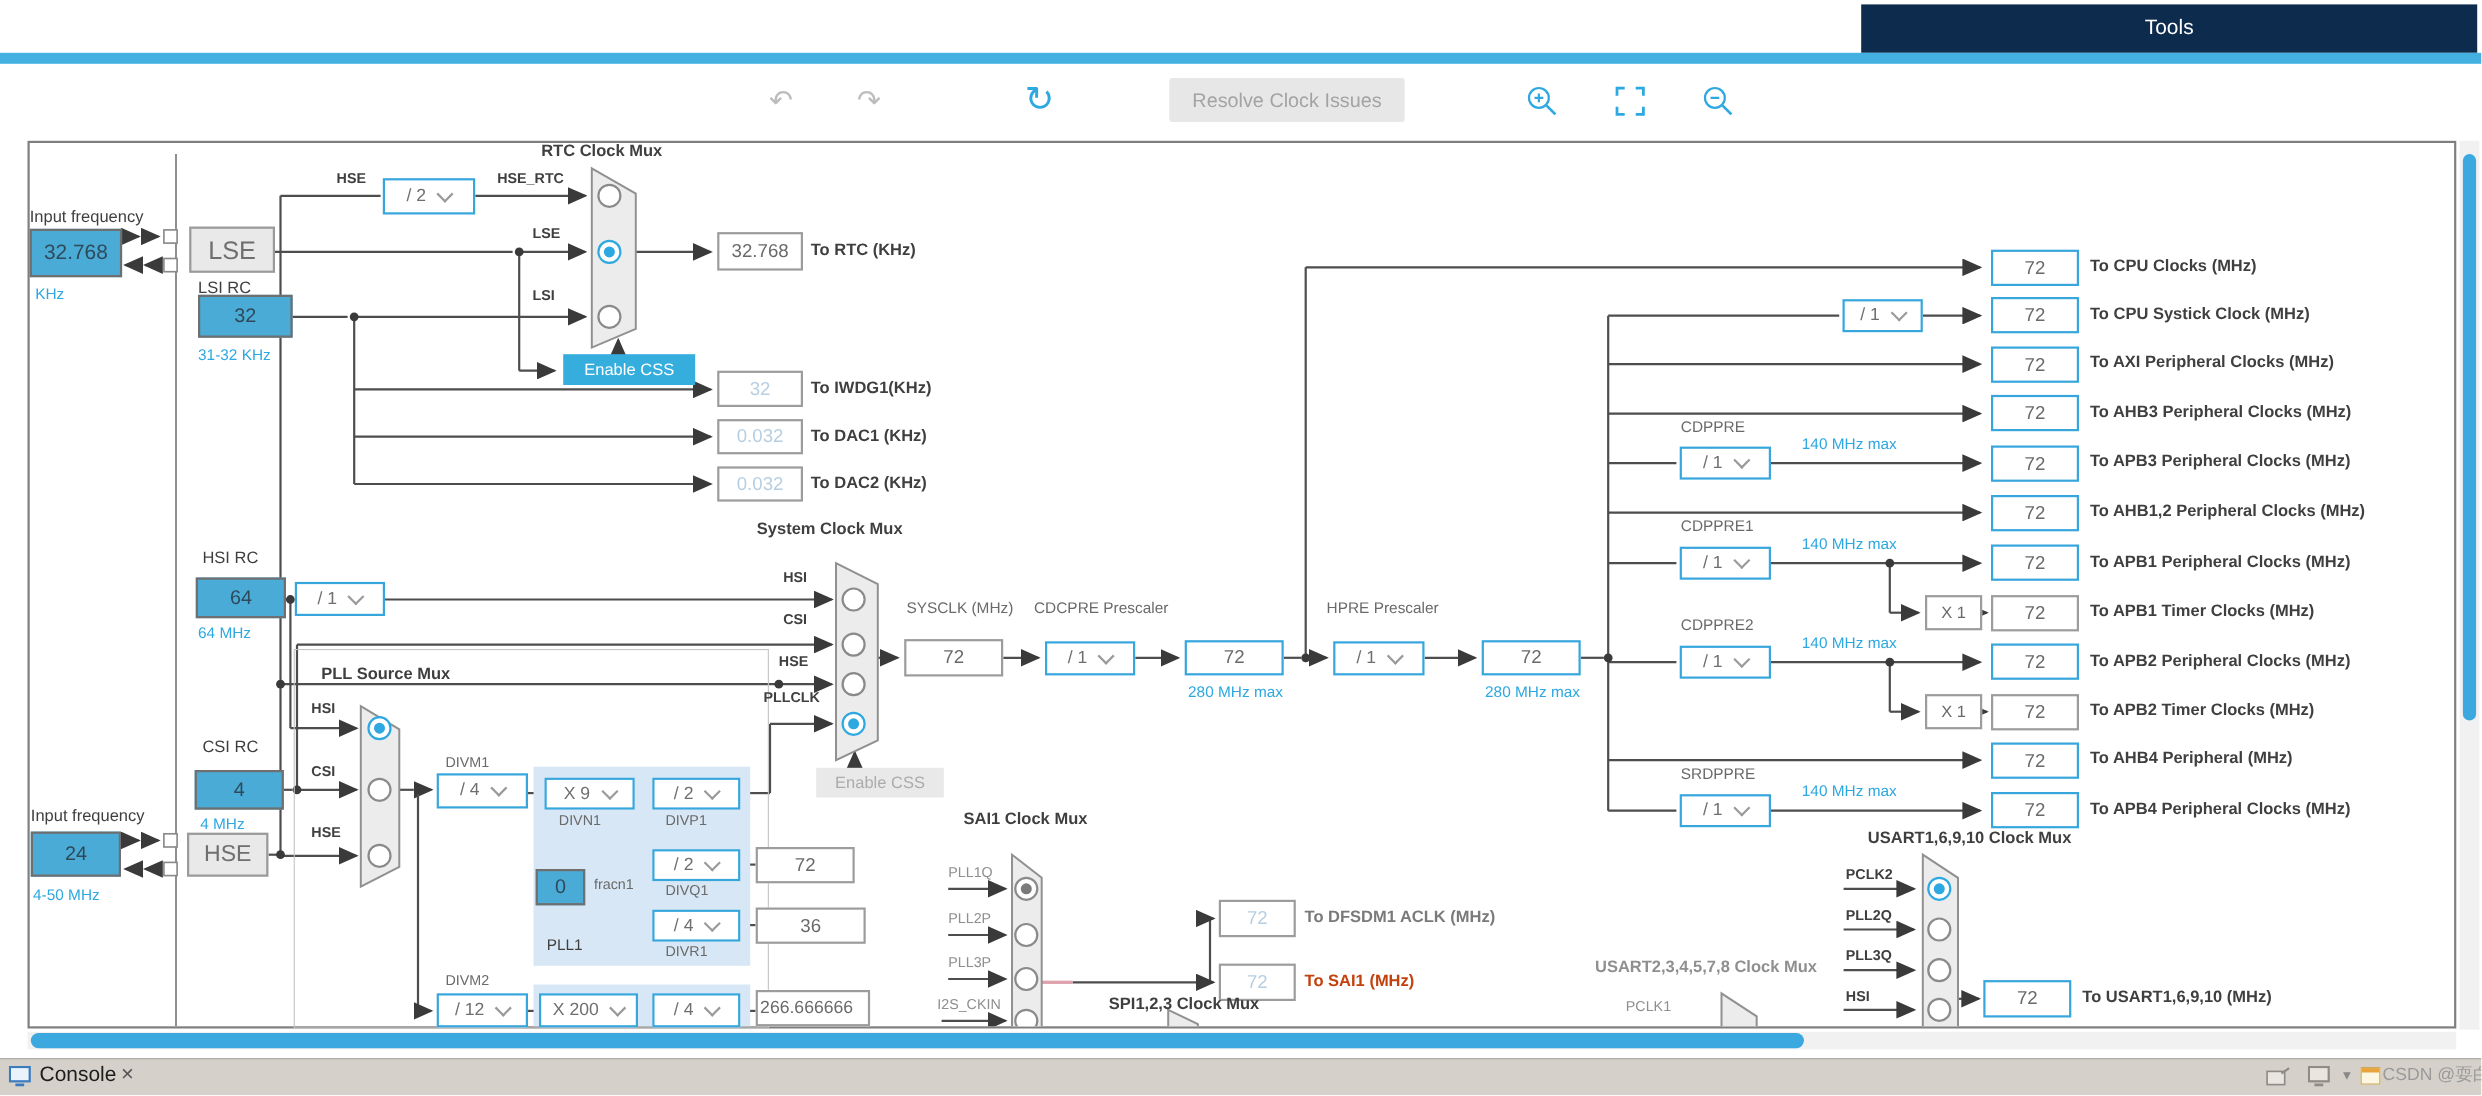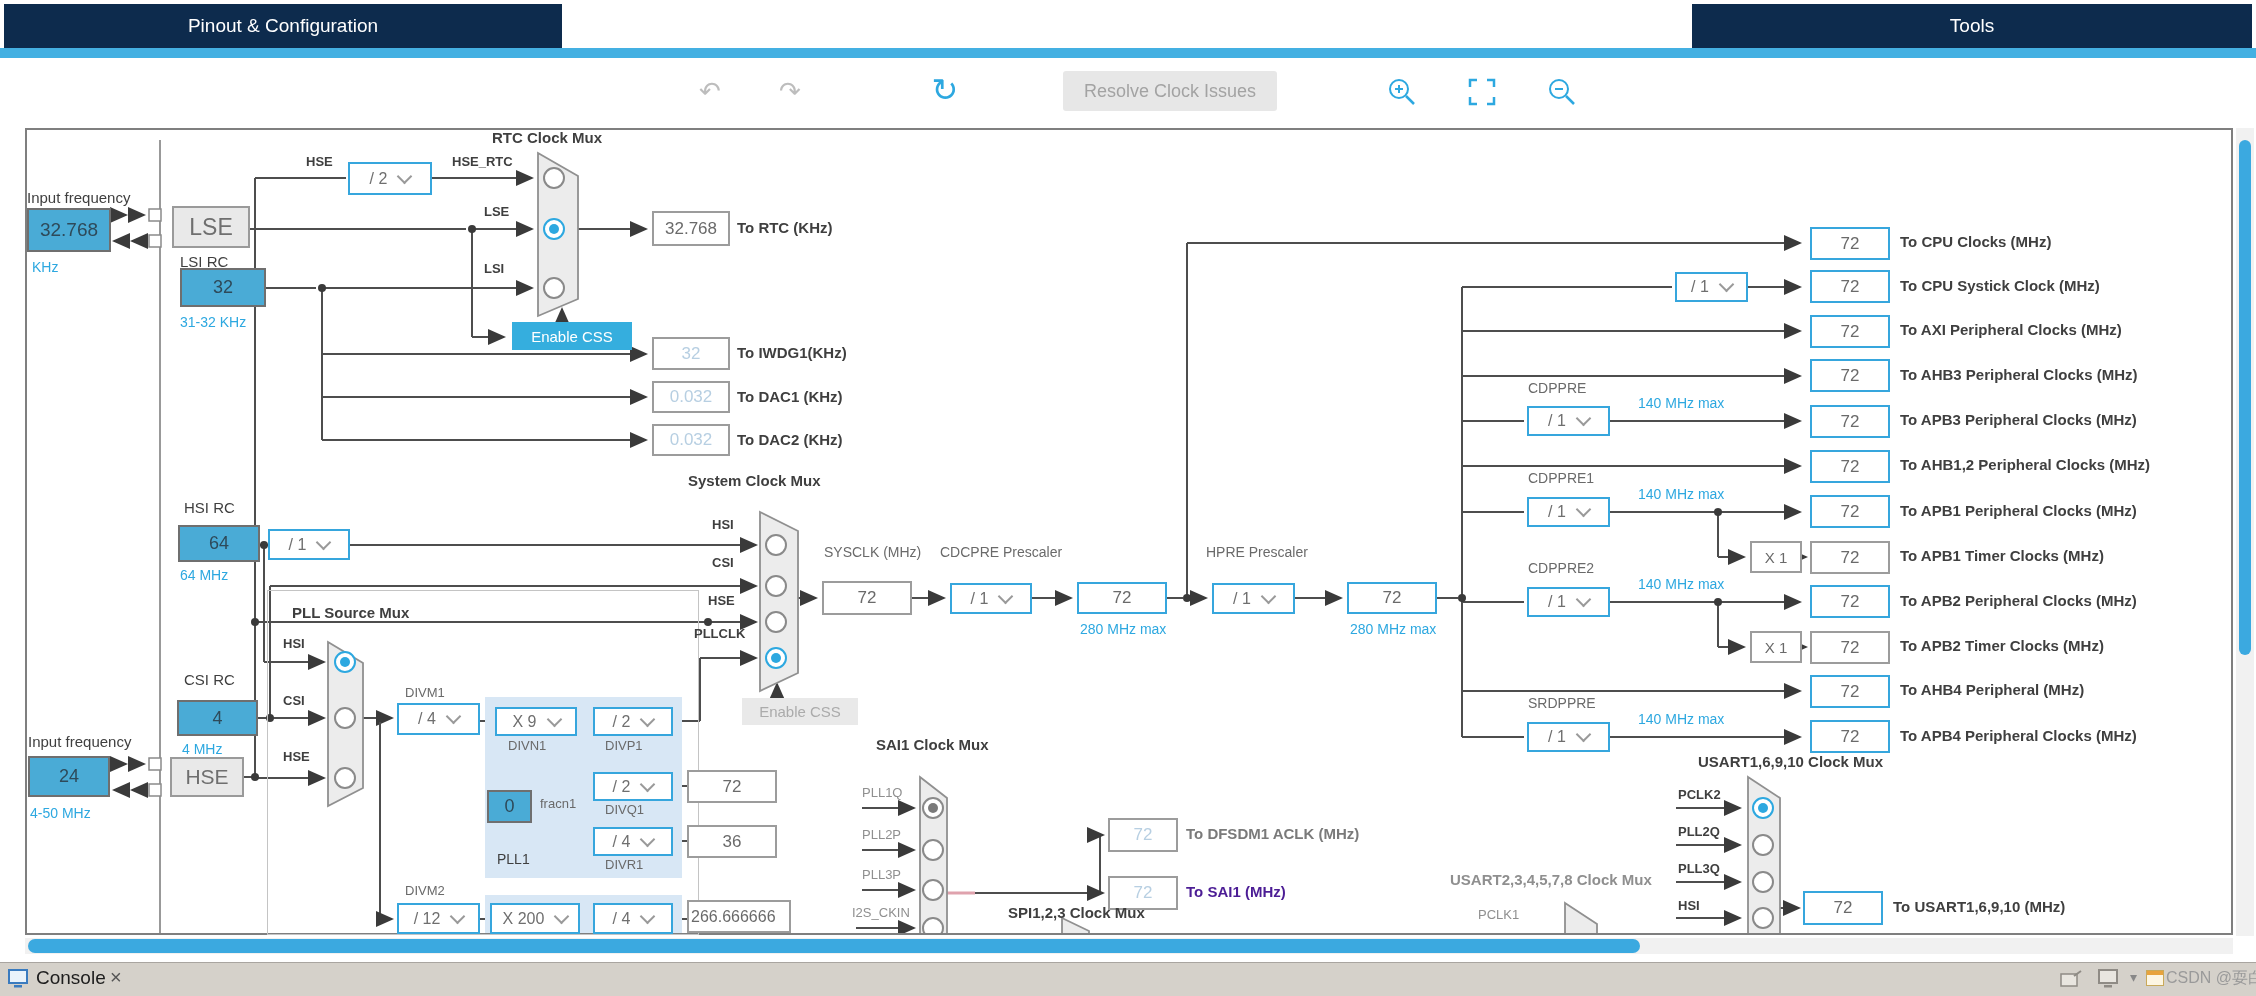--- a/index.html
+++ b/index.html
@@ -49,23 +49,20 @@
   .pllframe{position:absolute;border:1px solid #c4c4c4;}
   svg.layer{position:absolute;left:0;top:0;}
   
   .consolebar{position:absolute;left:0;top:962px;width:2256px;height:34px;background:#d5d1ca;border-top:1px solid #a9a5a0;box-sizing:border-box;}
 </style>
 </head>
 <body>
 
 <div id="app">
 
-  <div class="tab" style="left:4px;width:558px;">
-      <span>Pinout &amp; Configuration</span>
-    </div>
   <div class="tab" style="left:1692px;width:560px;">
       <span>Tools</span>
     </div>
   <div class="strip"></div>
 
   <div class="ticon" style="left:693px;top:74px;width:34px;height:34px;">↶</div>
   <div class="ticon" style="left:773px;top:74px;width:34px;height:34px;">↷</div>
   <div class="ticon blue" style="left:925px;top:70px;width:40px;height:40px;font-size:32px;">↻</div>
   <div class="resolve" style="left:1063px;top:71px;width:214px;height:40px;">
       <span>Resolve Clock Issues</span>
@@ -334,21 +331,21 @@
       <span>/ 2</span>
       <span class="chev"></span>
     </div>
   <div class="lb s13 g6" style="left:605px;top:803px;">DIVQ1</div>
   <div class="vbox" style="left:687px;top:770px;width:90px;height:33px;">72</div>
   <div class="dd" style="left:593px;top:827px;width:80px;height:29px;">
       <span>/ 4</span>
       <span class="chev"></span>
     </div>
   <div class="lb s13 g6" style="left:605px;top:858px;">DIVR1</div>
-  <div class="vbox" style="left:687px;top:825px;width:90px;height:33px;">36</div>
+  <div class="vbox" style="left:687px;top:825px;width:100px;height:33px;">36</div>
 
   <div class="pllbg" style="left:485px;top:895px;width:197px;height:38px;"></div>
   <div class="dd" style="left:490px;top:903px;width:90px;height:31px;">
       <span>X 200</span>
       <span class="chev"></span>
     </div>
   <div class="dd" style="left:593px;top:903px;width:80px;height:31px;">
       <span>/ 4</span>
       <span class="chev"></span>
     </div>
@@ -440,21 +437,21 @@
   <div class="lb bold" style="left:1900px;top:728px;">To APB4 Peripheral Clocks (MHz)</div>
 
   <div class="lb bold" style="left:876px;top:737px;">SAI1 Clock Mux</div>
   <div class="lb gray s13" style="left:862px;top:786px;">PLL1Q</div>
   <div class="lb gray s13" style="left:862px;top:828px;">PLL2P</div>
   <div class="lb gray s13" style="left:862px;top:868px;">PLL3P</div>
   <div class="lb gray s13" style="left:852px;top:906px;">I2S_CKIN</div>
   <div class="vbox dis" style="left:1108px;top:818px;width:70px;height:34px;">72</div>
   <div class="lb bold" style="left:1186px;top:826px;color:#7a7a7a;">To DFSDM1 ACLK (MHz)</div>
   <div class="vbox dis" style="left:1108px;top:876px;width:70px;height:34px;">72</div>
-  <div class="lb bold" style="left:1186px;top:884px;color:#4c1d95;">To SAI1 (MHz)</div>
+  <div class="lb bold" style="left:1186px;top:884px;color:#c2410c;">To SAI1 (MHz)</div>
   <div class="lb bold" style="left:1008px;top:905px;">SPI1,2,3 Clock Mux</div>
   <div class="lb bold gray" style="left:1450px;top:872px;">USART2,3,4,5,7,8 Clock Mux</div>
   <div class="lb gray s13" style="left:1478px;top:908px;">PCLK1</div>
   <div class="lb bold" style="left:1698px;top:754px;">USART1,6,9,10 Clock Mux</div>
   <div class="lb bold s13" style="left:1678px;top:788px;">PCLK2</div>
   <div class="lb bold s13" style="left:1678px;top:825px;">PLL2Q</div>
   <div class="lb bold s13" style="left:1678px;top:862px;">PLL3Q</div>
   <div class="lb bold s13" style="left:1678px;top:899px;">HSI</div>
   <div class="vbox bl" style="left:1803px;top:891px;width:80px;height:34px;">72</div>
   <div class="lb bold" style="left:1893px;top:899px;">To USART1,6,9,10 (MHz)</div>

